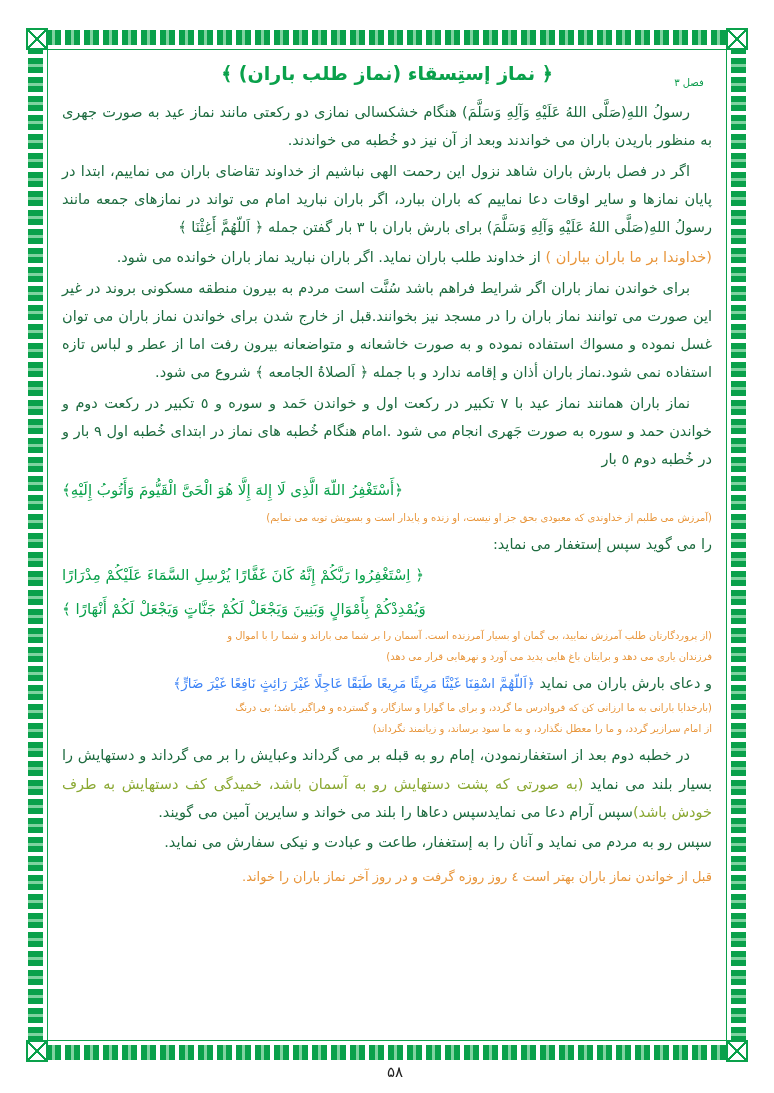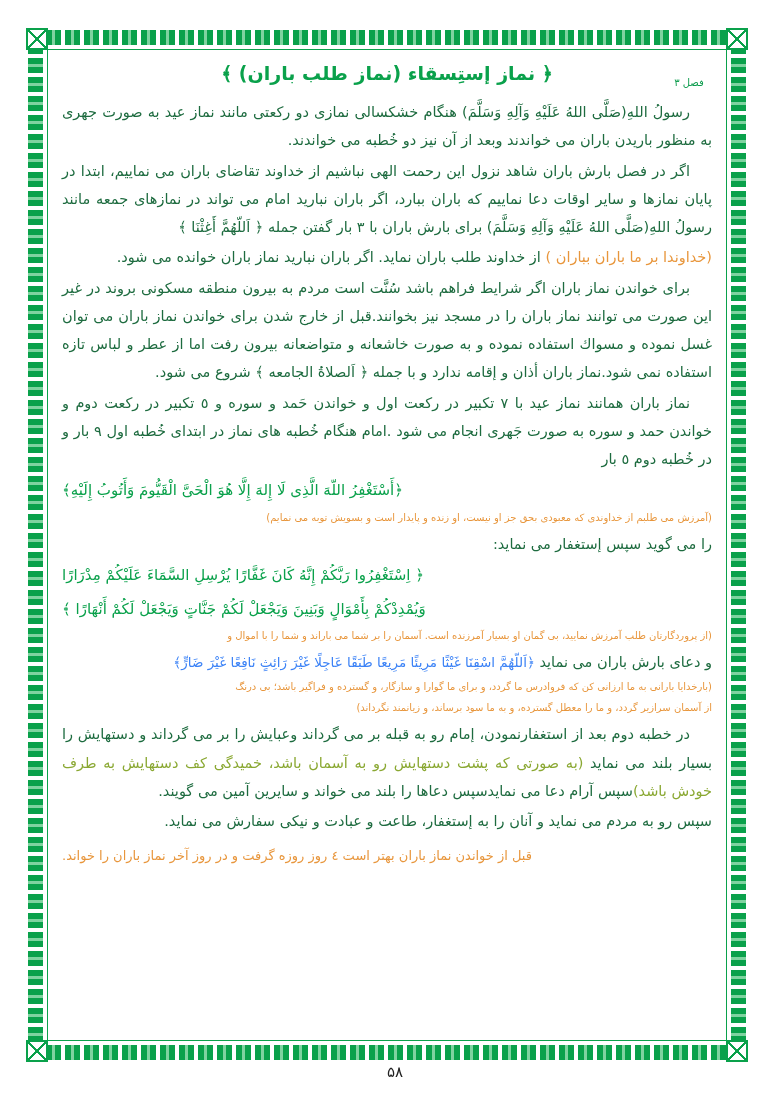--- a/index.html
+++ b/index.html
@@ -137,21 +137,21 @@
   }
   .line-note {
     color: #e8963c;
   }
   .olive {
     color: #8aa832;
   }
   .final-note {
     color: #e8963c;
     font-size: 13px;
-    text-align: left;
+    text-align: right;
     direction: rtl;
     margin-top: 8px;
     line-height: 1.9;
   }
   .arabic-dua {
     color: #0aa14b;
     font-size: 15px;
     direction: rtl;
     text-align: left;
     line-height: 2.1;
@@ -207,27 +207,28 @@
     <p class="para indent">نماز باران همانند نماز عيد با ٧ تكبير در ركعت اول و خواندن حَمد و سوره و ٥ تكبير در ركعت دوم و خواندن حمد و سوره به صورت جَهرى انجام مى شود .امام هنگام خُطبه هاى نماز در ابتداى خُطبه اول ٩ بار و در خُطبه دوم ٥ بار</p>
 
     <div class="arabic-dua">﴿أَسْتَغْفِرُ اللّهَ الَّذِى لَا إِلهَ إِلَّا هُوَ الْحَىَّ الْقَيُّومَ وَأَتُوبُ إِلَيْهِ﴾</div>
     <div class="quote-orange">(آمرزش مى طلبم از خداوندى كه معبودى بحق جز او نيست، او زنده و پايدار است و بسويش توبه مى نمايم)</div>
 
     <p class="para"> را مى گويد سپس إستغفار مى نمايد:</p>
 
     <div class="arabic-dua">﴿ اِسْتَغْفِرُوا رَبَّكُمْ إِنَّهُ كَانَ غَفَّارًا يُرْسِلِ السَّمَاءَ عَلَيْكُمْ مِدْرَارًا</div>
     <div class="arabic-dua">وَيُمْدِدْكُمْ بِأَمْوَالٍ وَبَنِينَ وَيَجْعَلْ لَكُمْ جَنَّاتٍ وَيَجْعَلْ لَكُمْ أَنْهَارًا ﴾</div>
     <div class="quote-orange">(از پروردگارتان طلب آمرزش نماييد، بى گمان او بسيار آمرزنده است. آسمان را بر شما مى باراند و شما را با اموال و</div>
+    <div class="quote-orange">فرزندان يارى مى دهد و برايتان باغ هايى پديد مى آورد و نهرهايى قرار مى دهد)</div>
 
     <p class="para centered">
       <span>و دعاى بارش باران مى نمايد</span>
       <span class="inline-ar arabic-line">﴿اَللّهُمَّ اسْقِنَا غَيْثًا مَرِيئًا مَرِيعًا طَبَقًا عَاجِلًا غَيْرَ رَائِثٍ نَافِعًا غَيْرَ ضَارٍّ﴾</span>
     </p>
     <div class="quote-orange">(بارخدايا بارانى به ما ارزانى كن كه فروادرس ما گردد، و براى ما گوارا و سازگار، و گسترده و فراگير باشد؛ بى درنگ</div>
-    <div class="quote-orange">از آسمان سرازير گردد، و ما را معطل گسترده، و به ما سود برساند، و زيانمند نگرداند)</div>
+    <div class="quote-orange">از امام سرازير گردد، و ما را معطل نگذارد، و به ما سود برساند، و زيانمند نگرداند)</div>
 
     <p class="para indent">
       <span>در خطبه دوم بعد از استغفارنمودن، إمام رو به قبله بر مى گرداند وعبايش را بر مى گرداند و دستهايش را بسيار بلند مى نمايد </span><span class="olive">(به صورتى كه پشت دستهايش رو به آسمان باشد، خميدگى كف دستهايش به طرف خودش باشد)</span><span>سپس آرام دعا مى نمايدسپس دعاها را بلند مى خواند و سايرين آمين مى گويند.</span>
     </p>
 
     <p class="para">سپس رو به مردم مى نمايد و آنان را به إستغفار، طاعت و عبادت و نيكى سفارش مى نمايد.</p>
 
     <div class="final-note">قبل از خواندن نماز باران بهتر است ٤ روز روزه گرفت و در روز آخر نماز باران را خواند.</div>
 
   </div>

